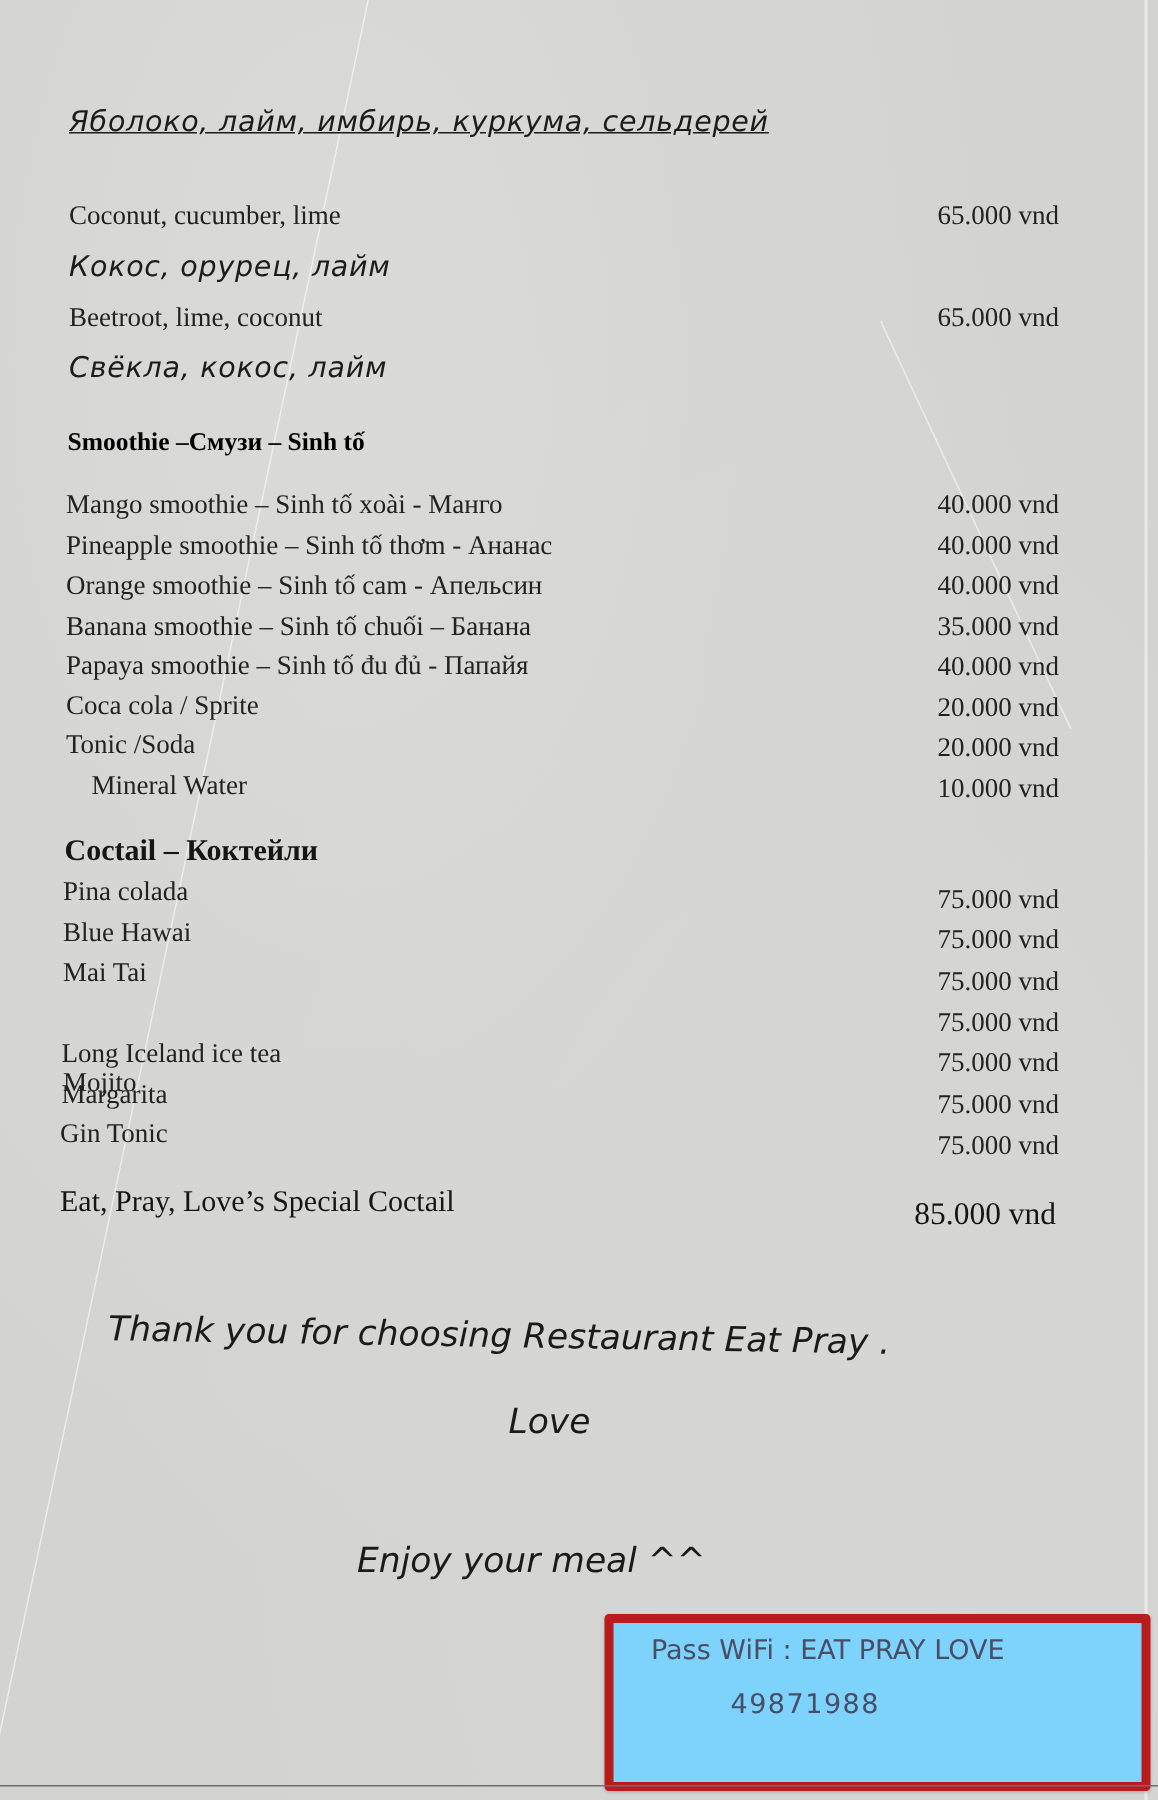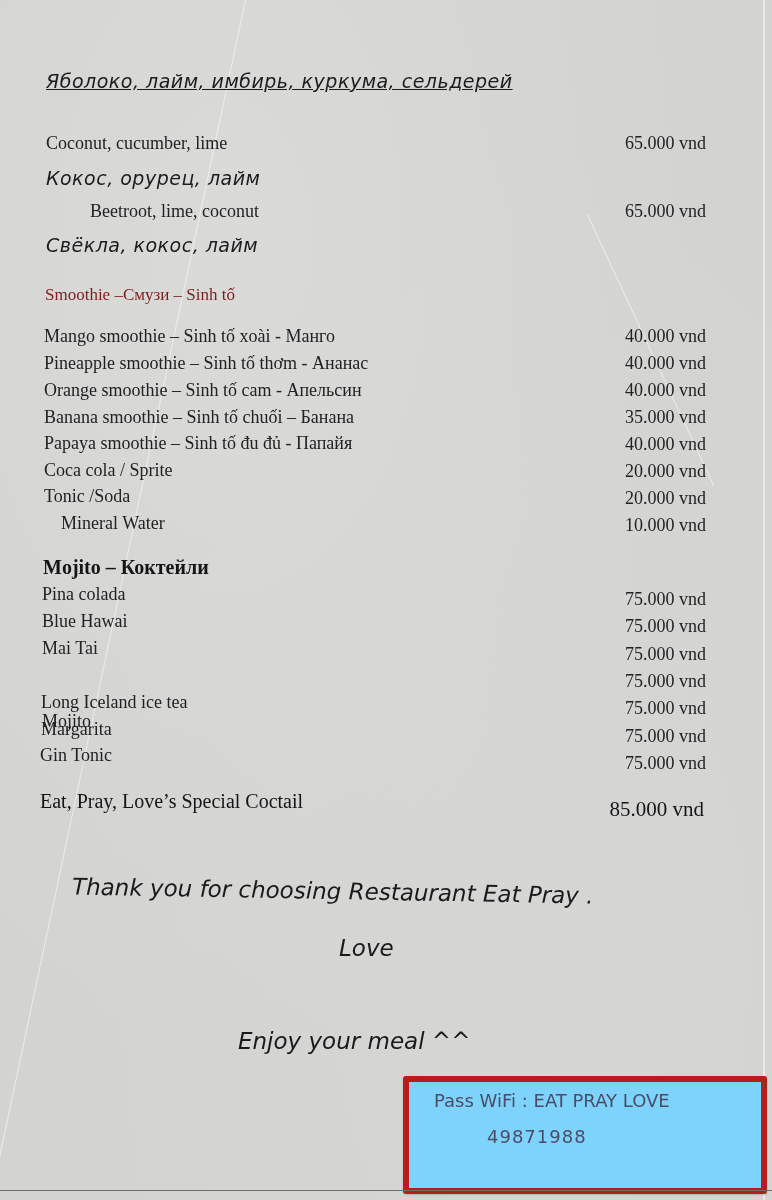--- a/index.html
+++ b/index.html
@@ -10,21 +10,21 @@
       radial-gradient(ellipse at 30% 20%, #dadad9 0%, rgba(0,0,0,0) 60%),
       radial-gradient(ellipse at 70% 80%, #d6d6d5 0%, rgba(0,0,0,0) 60%);
     color: #1a1a1a;
   }
   .serif { font-family: "Liberation Serif", "DejaVu Serif", serif; }
   .hand { font-family: "DejaVu Sans", sans-serif; font-style: italic; }
   .abs { position: absolute; white-space: nowrap; }
   .item { font-size: 18px; color: #222; }
   .price { font-size: 18px; color: #222; text-align: center; }
   .ru { font-size: 19px; color: #1c1c1c; letter-spacing: 0.5px; }
-  .heading { font-size: 17px; font-weight: normal; color: #7f1d1d; }
+  .heading { font-size: 17px; font-weight: bold; color: #000000; }
   .heading2 { font-size: 20px; font-weight: bold; color: #151515; }
   .special { font-size: 20px; font-weight: normal; color: #151515; }
   .thanks { font-size: 23px; color: #1a1a1a; }
   .crease { position: absolute; border-left: 1px solid rgba(255,255,255,0.55); }
   .note {
     position: absolute; left: 403px; top: 1076px; width: 352px; height: 106px;
     background: #7dd3fc; border: 6px solid #b91c1c; border-radius: 3px;
     box-shadow: 0 1px 2px rgba(0,0,0,0.15);
   }
   .note-line { position: absolute; font-family: "DejaVu Sans", sans-serif; color: #4b4d66; font-size: 18px; white-space: nowrap; }
@@ -37,21 +37,21 @@
 <div class="crease" style="left:245px; top:0; height:1200px; transform:rotate(12deg); transform-origin:top;"></div>
 <div class="crease" style="left:650px; top:200px; height:300px; transform:rotate(-25deg);"></div>
 <div class="right-edge"></div>
 
 <div class="abs hand ru" style="left:46px; top:70px;text-decoration:underline;">Яболоко, лайм, имбирь, куркума, сельдерей</div>
 
 <div class="abs serif item" style="left:46px; top:133px;">Coconut, cucumber, lime</div>
 <div class="abs serif price" style="right:66px; top:133px;">65.000 vnd</div>
 <div class="abs hand ru" style="left:46px; top:167px;">Кокос, орурец, лайм</div>
 
-<div class="abs serif item" style="left:46px; top:201px;margin-left:44px;">Beetroot, lime, coconut</div>
+<div class="abs serif item" style="left:46px; top:201px;">Beetroot, lime, coconut</div>
 <div class="abs serif price" style="right:66px; top:201px;">65.000 vnd</div>
 <div class="abs hand ru" style="left:46px; top:234px;">Свёкла, кокос, лайм</div>
 
 <div class="abs serif heading" style="left:45px; top:285px;">Smoothie –Смузи – Sinh tố</div>
 
 <div>
   <div class="abs serif item" style="left:44px; top:326px;">Mango smoothie – Sinh tố xoài - Манго</div>
   <div class="abs serif price" style="right:66px; top:326px;">40.000 vnd</div>
 
   <div class="abs serif item" style="left:44px; top:353px;">Pineapple smoothie – Sinh tố thơm - Ананас</div>
@@ -69,21 +69,21 @@
   <div class="abs serif item" style="left:44px; top:460px;">Coca cola / Sprite</div>
   <div class="abs serif price" style="right:66px; top:461px;">20.000 vnd</div>
 
   <div class="abs serif item" style="left:44px; top:486px;">Tonic /Soda</div>
   <div class="abs serif price" style="right:66px; top:488px;">20.000 vnd</div>
 
   <div class="abs serif item" style="left:44px; top:513px;margin-left:17px;">Mineral Water</div>
   <div class="abs serif price" style="right:66px; top:515px;">10.000 vnd</div>
 </div>
 
-<div class="abs serif heading2" style="left:43px; top:556px;">Mojito – Коктейли</div>
+<div class="abs serif heading2" style="left:43px; top:556px;">Coctail – Коктейли</div>
 
 <div>
   <div class="abs serif item" style="left:42px; top:584px;">Pina colada</div>
   <div class="abs serif price" style="right:66px; top:589px;">75.000 vnd</div>
 
   <div class="abs serif item" style="left:42px; top:611px;">Blue Hawai</div>
   <div class="abs serif price" style="right:66px; top:616px;">75.000 vnd</div>
 
   <div class="abs serif item" style="left:42px; top:638px;">Mai Tai</div>
   <div class="abs serif price" style="right:66px; top:644px;">75.000 vnd</div>

